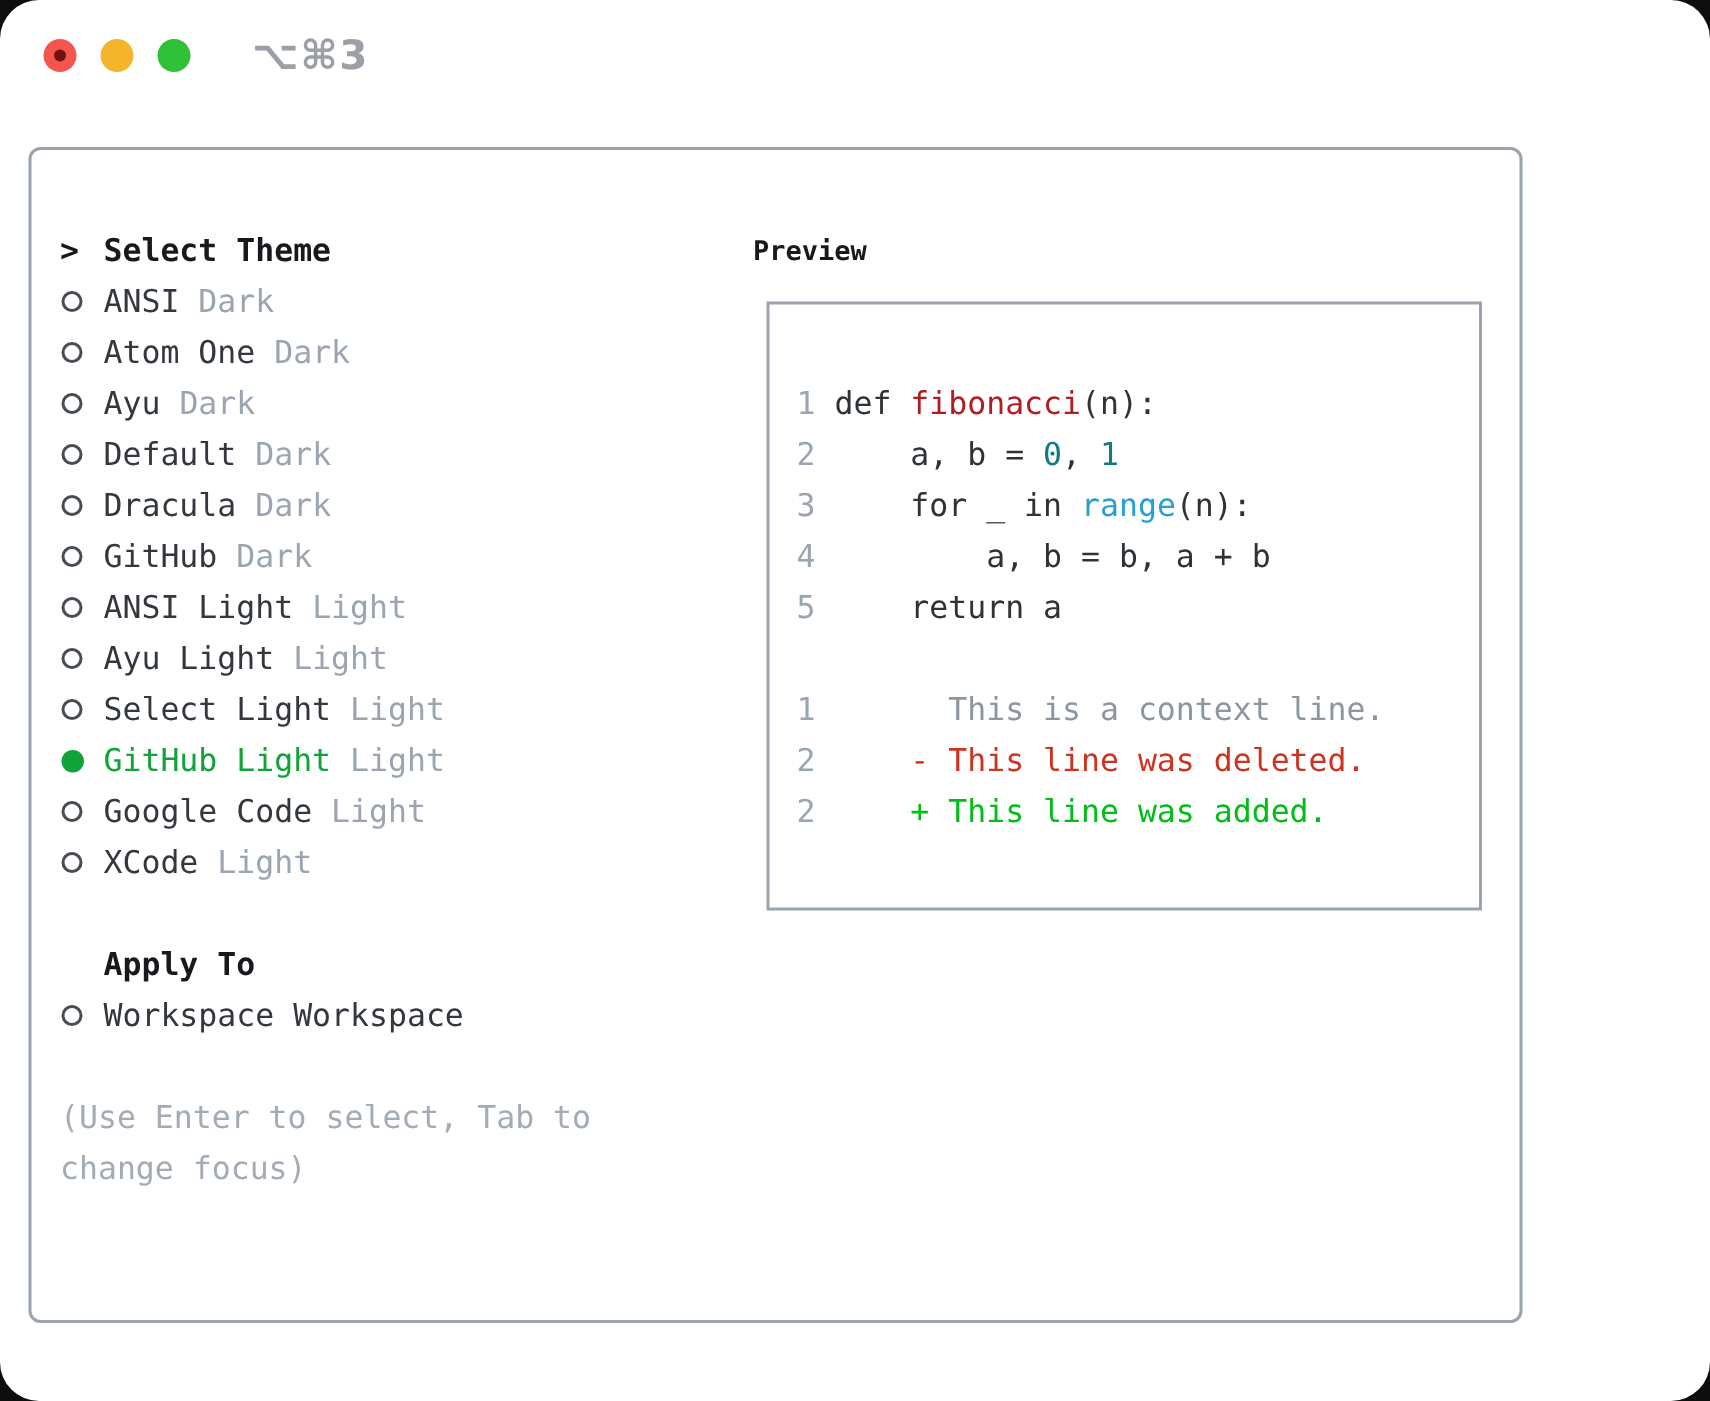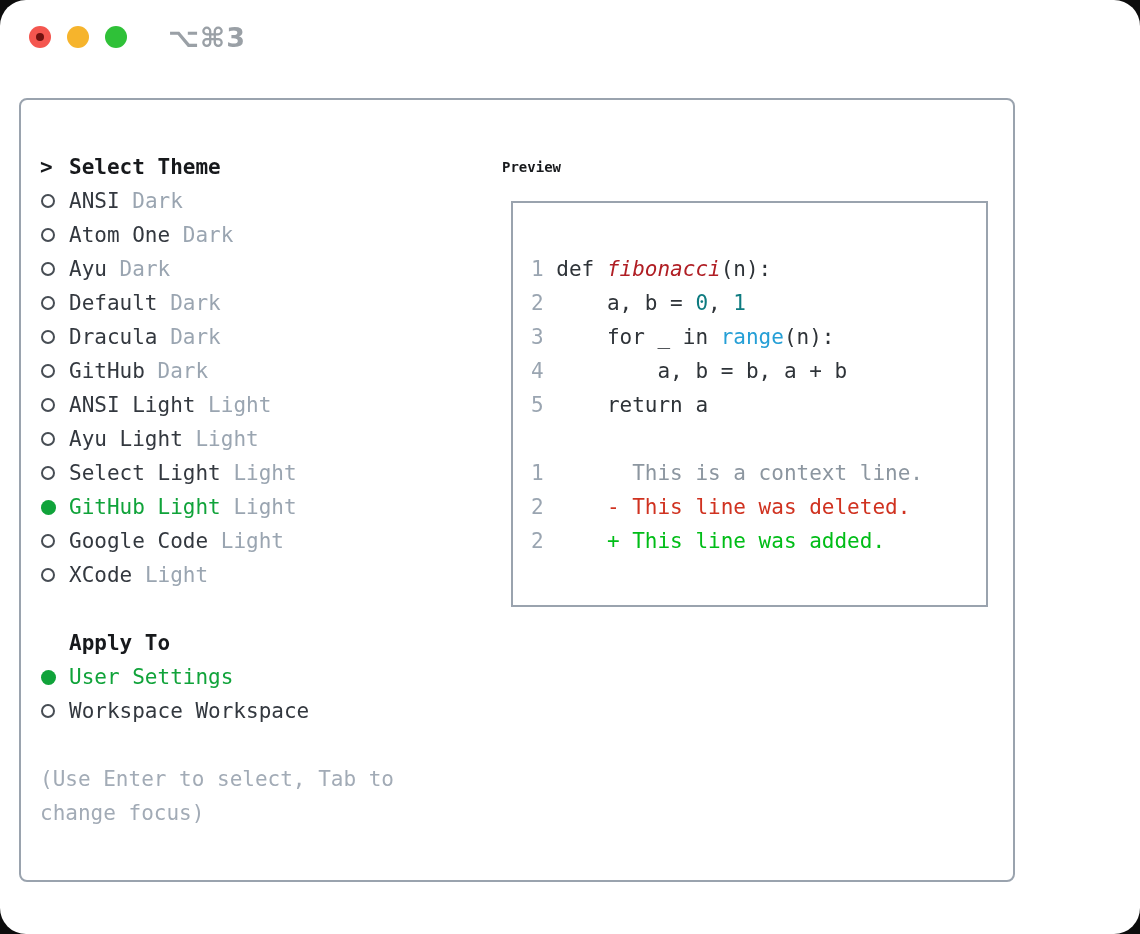--- a/index.html
+++ b/index.html
@@ -44,28 +44,28 @@
   .radio.off { border:2px solid #474d54; background:transparent; }
   .radio.on  { border:none; background:var(--selected-green); width:15px; height:15px; }
   .name { color:var(--ink); }
   .row.selected .name { color:var(--selected-green); }
   .variant { color:var(--variant-muted); }
   .spacer { height:34px; }
   .hint { color:var(--hint); line-height:34px; width:420px; white-space:pre-wrap; }
 
   
   .preview-title { position:absolute; left:481px; top:50px; height:34px; display:flex;
-                   align-items:center; font-size:14px; font-weight:bold; color:var(--heading); }
+                   align-items:center; font-size:18px; font-weight:bold; color:var(--heading); }
   .preview-box { position:absolute; left:490px; top:101px; width:477px; height:406px;
                  border:2px solid var(--panel-border); background:#fff;
                  padding:49px 0 0 18px; font-size:21px; color:var(--code-text); }
   .cline { height:34px; display:flex; align-items:center; white-space:pre; }
   .lnum { color:var(--line-number); }
   .tok-plain { color:var(--code-text); }
-  .tok-function { color:var(--function-red);font-style:italic; }
+  .tok-function { color:var(--function-red); }
   .tok-number { color:var(--number-teal); }
   .tok-builtin { color:var(--builtin-blue); }
   .diff-context { color:var(--context-gray); }
   .diff-deleted { color:var(--diff-deleted); }
   .diff-added { color:var(--diff-added); }
 </style>
 </head>
 <body>
 
 <div class="window">
@@ -150,24 +150,20 @@
 </div>
 
       <div class="spacer"></div>
 
       <div class="row">
         <span class="slot"></span>
         <span class="hdr-text">Apply To</span>
       </div>
 
       <div id="apply-list">
-  <div class="row selected">
-    <span class="slot"><span class="radio on"></span></span>
-    <span class="name">User Settings</span><span> </span><span class="variant"></span>
-  </div>
 
   <div class="row">
     <span class="slot"><span class="radio off"></span></span>
     <span class="name">Workspace Workspace</span><span> </span><span class="variant"></span>
   </div>
 </div>
 
       <div class="spacer"></div>
 
       <div class="hint">(Use Enter to select, Tab to change focus)</div>

